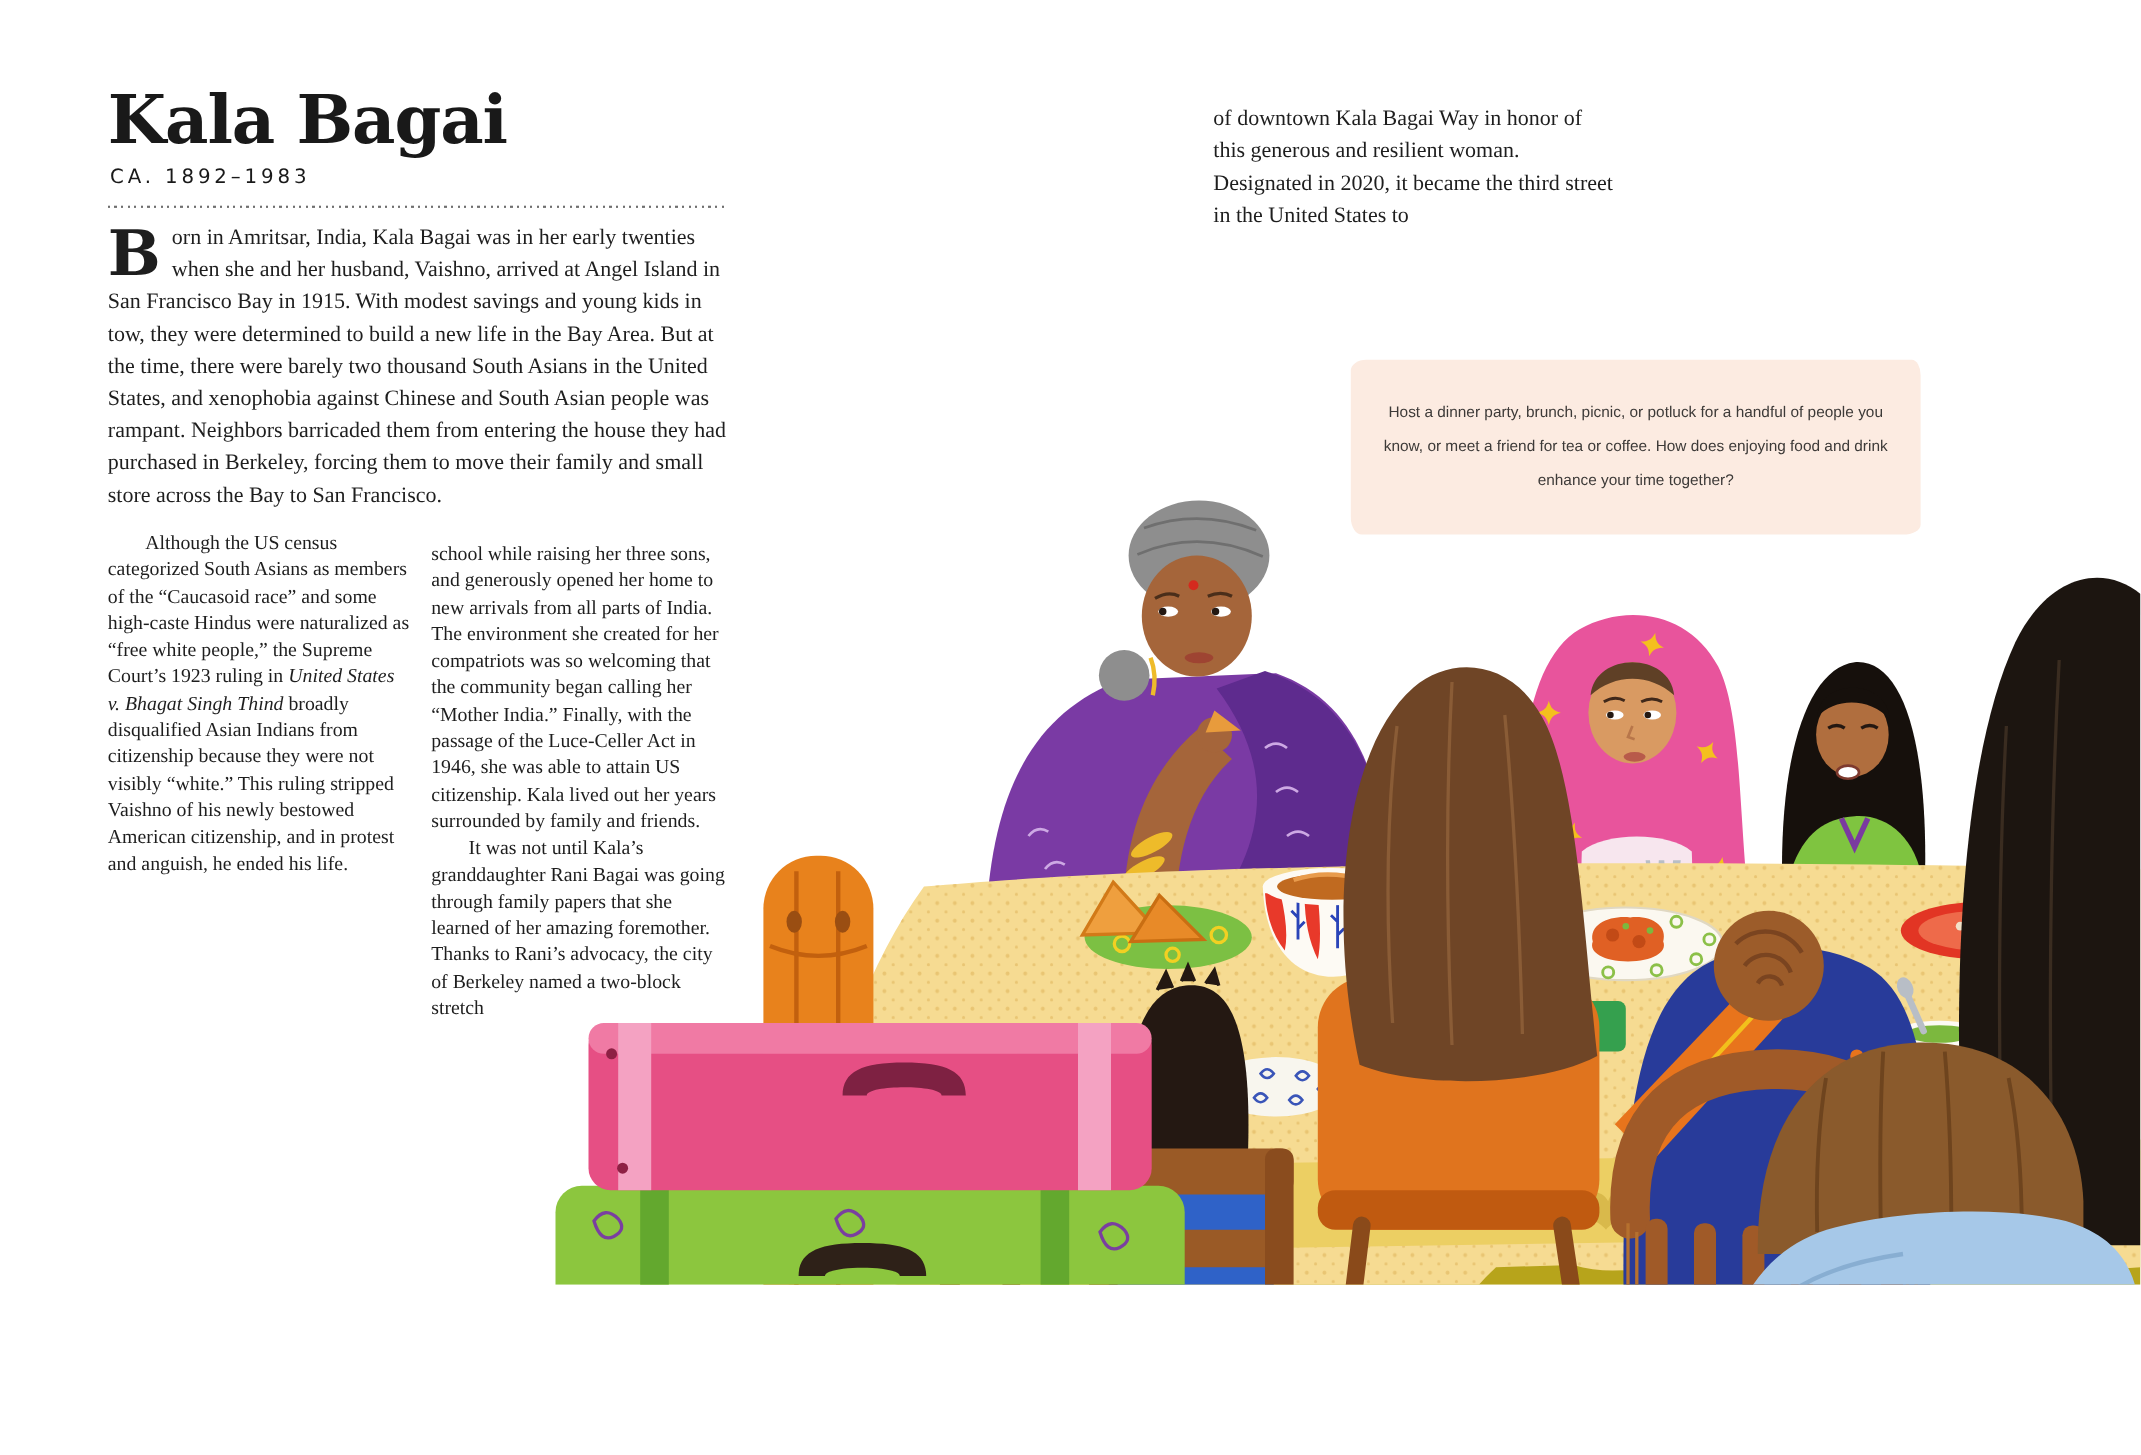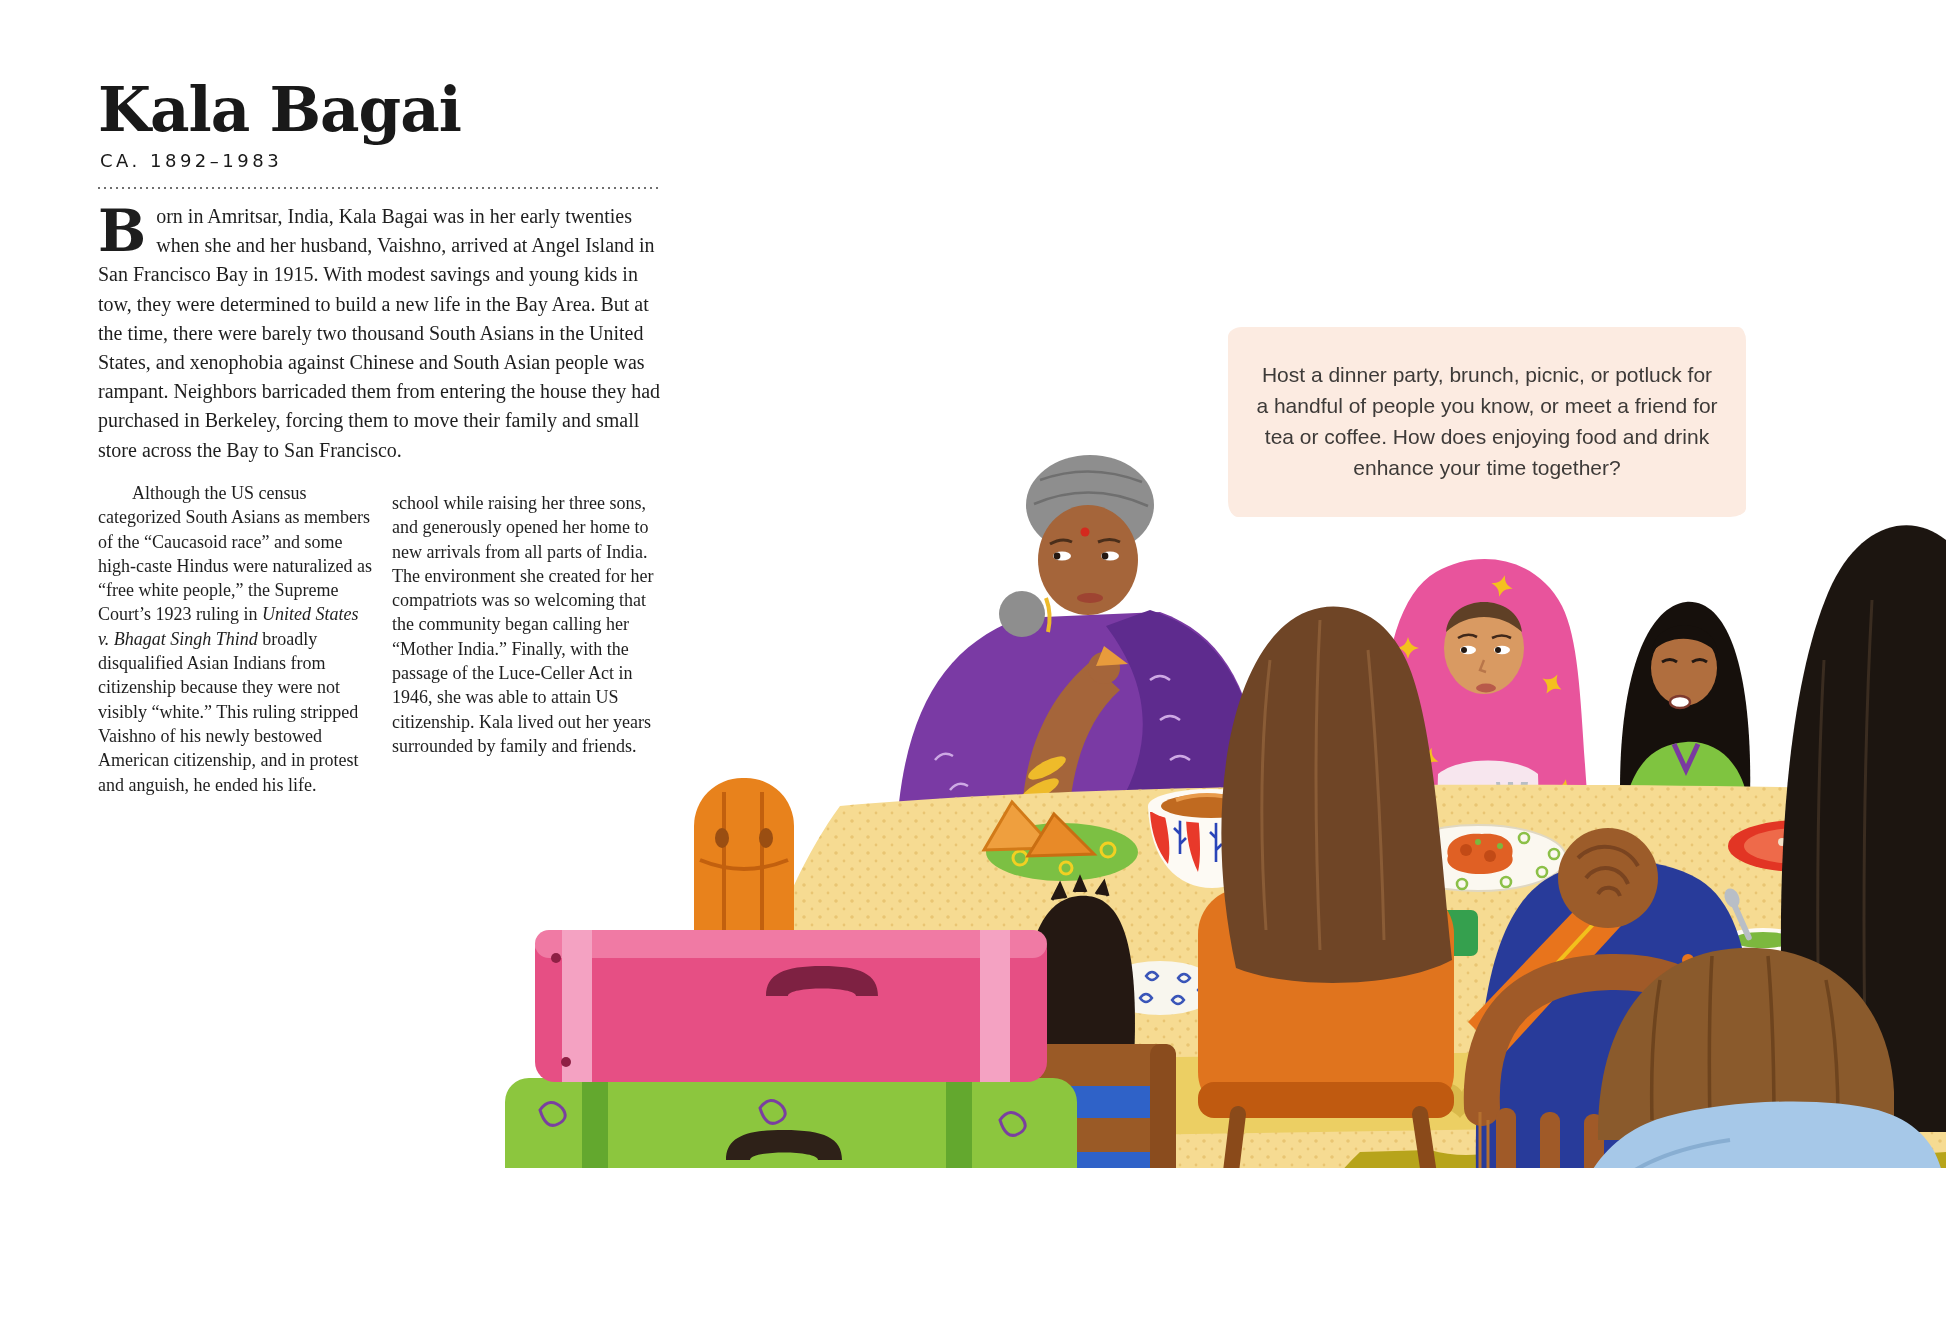--- a/index.html
+++ b/index.html
@@ -23,21 +23,21 @@
   .col p.indent{text-indent:34px;}
   .col1{left:98px;top:481px;width:274px;}
   .col2{left:392px;top:481px;width:274px;margin-top:10px;}
   .rpcol{font-size:20px;line-height:29.4px;}
   .rpcol1{left:1103px;top:94px;width:368px;}
   .rpcol2{left:1492px;top:94px;width:362px;}
   .callout{left:1228px;top:327px;width:518px;box-sizing:border-box;
            background:#fcebe1;border-radius:14px 8px 16px 10px/10px 14px 9px 16px;
            padding:32px 26px 34px 26px;
            font-family:"Liberation Sans","DejaVu Sans",sans-serif;
-           font-size:21px;line-height:31px;color:#3d3a38;text-align:center;}
+           font-size:14px;line-height:31px;color:#3d3a38;text-align:center;}
   .footer{left:98px;top:1243px;display:flex;gap:30px;align-items:baseline;
           font-family:"DejaVu Sans","Liberation Sans",sans-serif;
           font-weight:bold;font-size:20px;letter-spacing:3.5px;color:#262626;flex-direction:column;}
   em{font-style:italic;}
 </style>
 </head>
 <body>
 
 <div class="page">
 
@@ -307,22 +307,24 @@
   <div class="layer lead">
     <span class="dropcap">B</span><span>orn in Amritsar, India, Kala Bagai was in her early twenties when she and her husband, Vaishno, arrived at Angel Island in San Francisco Bay in 1915. With modest savings and young kids in tow, they were determined to build a new life in the Bay Area. But at the time, there were barely two thousand South Asians in the United States, and xenophobia against Chinese and South Asian people was rampant. Neighbors barricaded them from entering the house they had purchased in Berkeley, forcing them to move their family and small store across the Bay to San Francisco.</span>
   </div>
 
   <div class="layer col col1">
     <p class="indent"><span>Although the US census categorized South Asians as members of the “Caucasoid race” and some high-caste Hindus were naturalized as “free white people,” the Supreme Court’s 1923 ruling in </span><em>United States v. Bhagat Singh Thind</em><span> broadly disqualified Asian Indians from citizenship because they were not visibly “white.” This ruling stripped Vaishno of his newly bestowed American citizenship, and in protest and anguish, he ended his life.</span></p>
   </div>
 
   <div class="layer col col2">
     <p>school while raising her three sons, and generously opened her home to new arrivals from all parts of India. The environment she created for her compatriots was so welcoming that the community began calling her “Mother India.” Finally, with the passage of the Luce-Celler Act in 1946, she was able to attain US citizenship. Kala lived out her years surrounded by family and friends.</p>
+    <p class="indent">It was not until Kala’s granddaughter Rani Bagai was going through family papers that she learned of her amazing foremother. Thanks to Rani’s advocacy, the city of Berkeley named a two-block stretch</p>
   </div>
 
+  <div class="layer rpcol rpcol1">of downtown Kala Bagai Way in honor of this generous and resilient woman. Designated in 2020, it became the third street in the United States to</div>
 
   <div class="layer callout">Host a dinner party, brunch, picnic, or potluck for a handful of people you know, or meet a friend for tea or coffee. How does enjoying food and drink enhance your time together?</div>
 
   <div class="layer footer">
     <span>58</span>
     <span>OUR BRAVE FOREMOTHERS</span>
   </div>
 
 </div>
 

